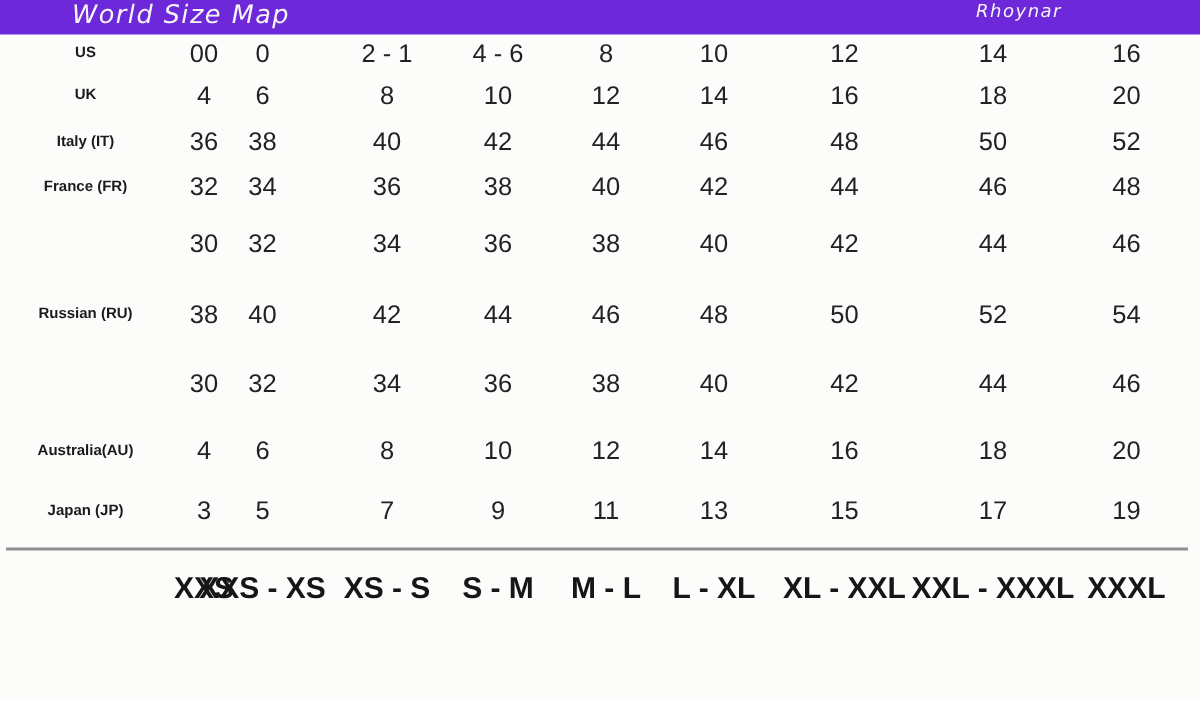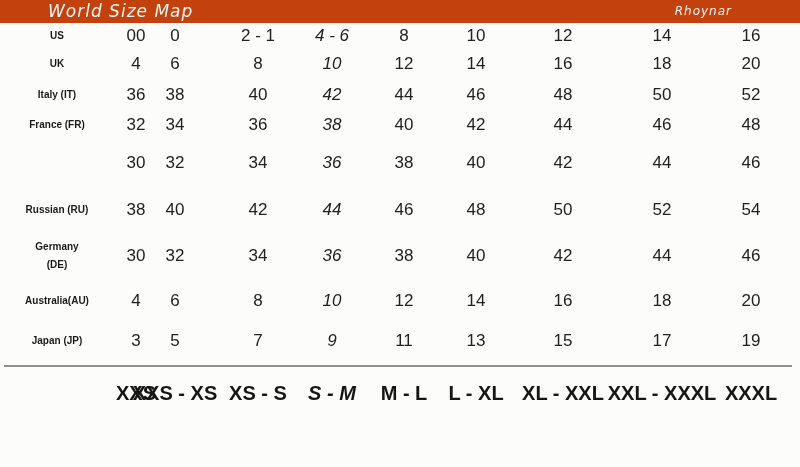--- a/index.html
+++ b/index.html
@@ -6,42 +6,42 @@
   body{
     width:800px;height:467px;
     background:#fcfcfb;
     font-family:"Liberation Sans", sans-serif;
     color:#1c1c1c;
     overflow:hidden;
   }
   .page{position:relative;width:800px;height:467px;}
   
   .bar{
-    height:23px;background:#c2410c;
-    display:flex;align-items:center;justify-content:space-between;
-    padding:0 68px 2px 48px;box-sizing:border-box;
+    height:23px;background:#6d28d9;
+    display:flex;justify-content:space-between;
+    padding:0 92px 2px 48px;box-sizing:border-box;
   }
   .bar .title,.bar .brand{
     color:#f5f5f5;font-style:italic;
     font-family:"DejaVu Sans", sans-serif;
     letter-spacing:1px;white-space:nowrap;
   }
   .bar .title{font-size:17px;}
   .bar .brand{font-size:12px;}
   
   .row{position:relative;width:800px;}
   .cell{
     position:absolute;top:50%;transform:translate(-50%,-50%);
     white-space:nowrap;text-align:center;
     font-size:17px;color:#222;
   }
   .lbl{font-size:10px;font-weight:bold;color:#1a1a1a;line-height:18px;}
   .lbl span{display:block;}
   .cl{left:57px;}
-  .c0{left:100px;margin-left:36px;} .c1{left:175px;} .c2{left:258px;} .c3{left:332px;font-style:italic;}
+  .c0{left:100px;margin-left:36px;} .c1{left:175px;} .c2{left:258px;} .c3{left:332px;}
   .c4{left:404px;} .c5{left:476px;} .c6{left:563px;} .c7{left:662px;}
   .c8{left:751px;}
   
   .divider-wrap{height:13px;position:relative;}
   .divider{
     position:absolute;top:6px;left:4px;right:8px;
     border-top:2px solid #8f8f8f;
   }
   .footer .cell{font-weight:bold;font-size:20px;color:#161616;}
 </style>
@@ -136,24 +136,20 @@
     <span class="cell c2">42</span>
     <span class="cell c3">44</span>
     <span class="cell c4">46</span>
     <span class="cell c5">48</span>
     <span class="cell c6">50</span>
     <span class="cell c7">52</span>
     <span class="cell c8">54</span>
   </div>
 
   <div class="row" style="height:46px">
-    <span class="cell lbl cl">
-        <span>Germany</span>
-        <span>(DE)</span>
-      </span>
     <span class="cell c0">30</span>
     <span class="cell c1">32</span>
     <span class="cell c2">34</span>
     <span class="cell c3">36</span>
     <span class="cell c4">38</span>
     <span class="cell c5">40</span>
     <span class="cell c6">42</span>
     <span class="cell c7">44</span>
     <span class="cell c8">46</span>
   </div>

